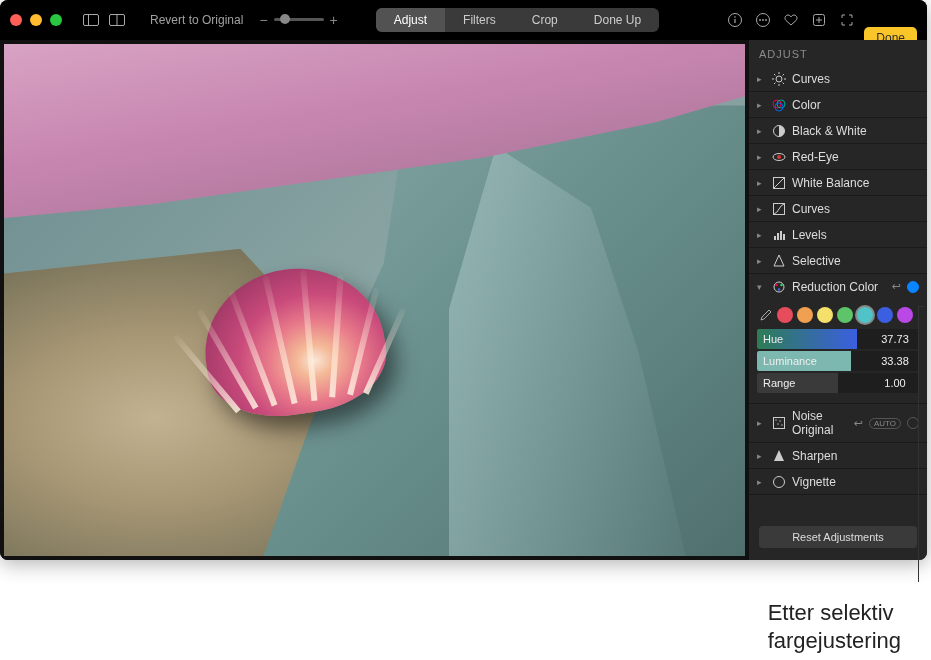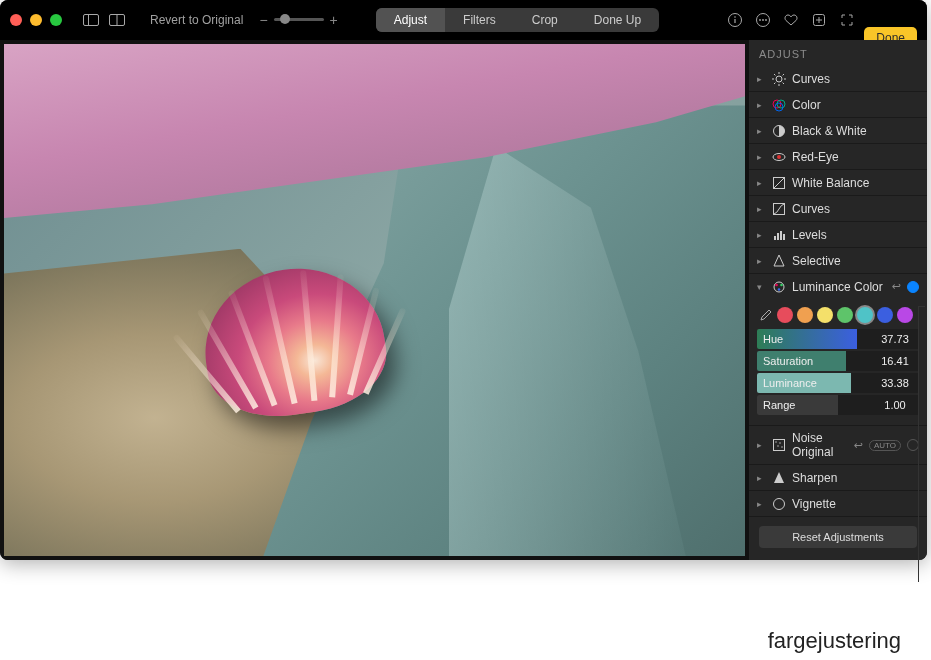--- a/index.html
+++ b/index.html
@@ -259,21 +259,21 @@
       <div class="adj-item expanded">
         <span class="caret">▾</span>
         <span class="adj-icon">
             <svg width="14" height="14" viewBox="0 0 14 14">
               <circle cx="7" cy="7" r="5" fill="none" stroke="#ccc"></circle>
               <circle cx="4.5" cy="5" r="1.3" fill="#e05"></circle>
               <circle cx="9.5" cy="5" r="1.3" fill="#3c6"></circle>
               <circle cx="7" cy="9.5" r="1.3" fill="#36e"></circle>
             </svg>
           </span>
-        <span class="adj-label">Luminance Color</span>
+        <span class="adj-label">Reduction Color</span>
         <span style="color:#888;font-size:11px;">↩</span>
         <span class="adj-toggle on"></span>
       </div>
 
       <div class="sel-color-body">
         <div class="color-swatches">
           <span class="eyedrop">
               <svg width="13" height="13" viewBox="0 0 13 13">
                 <path d="M10 1 L12 3 L5 10 L2 11 L3 8 Z" fill="none" stroke="currentColor"></path>
               </svg>
@@ -287,25 +287,20 @@
               <div class="swatch" style="background: rgb(59, 95, 224);"></div>
               <div class="swatch" style="background: rgb(185, 72, 230);"></div>
             </div>
         </div>
         <div class="param-row">
           <div class="param-fill" id="hue-fill" style="width: 62%; background: linear-gradient(90deg, rgb(46, 125, 85), rgb(59, 95, 224));"></div>
           <span class="param-label">Hue</span>
           <span class="param-val">37.73</span>
         </div>
         <div class="param-row">
-          <div class="param-fill" id="sat-fill" style="width: 55%; background: rgb(63, 127, 110);"></div>
-          <span class="param-label">Saturation</span>
-          <span class="param-val">16.41</span>
-        </div>
-        <div class="param-row">
           <div class="param-fill" id="lum-fill" style="width: 58%; background: rgb(124, 184, 176);"></div>
           <span class="param-label">Luminance</span>
           <span class="param-val">33.38</span>
         </div>
         <div class="param-row">
           <div class="param-fill" id="range-fill" style="width: 50%; background: rgb(58, 58, 58);"></div>
           <span class="param-label">Range</span>
           <span class="param-val">1.00</span>
         </div>
       </div>
@@ -349,14 +344,15 @@
 
       <button class="reset-btn">Reset Adjustments</button>
     </div>
   </div>
 </div>
 
 <div class="callout-line"></div>
 <div class="callout-tick"></div>
 
 <div class="caption-area">
+  <div class="caption-text">Etter selektiv</div>
   <div class="caption-text">fargejustering</div>
 </div>
 
 </body></html>

